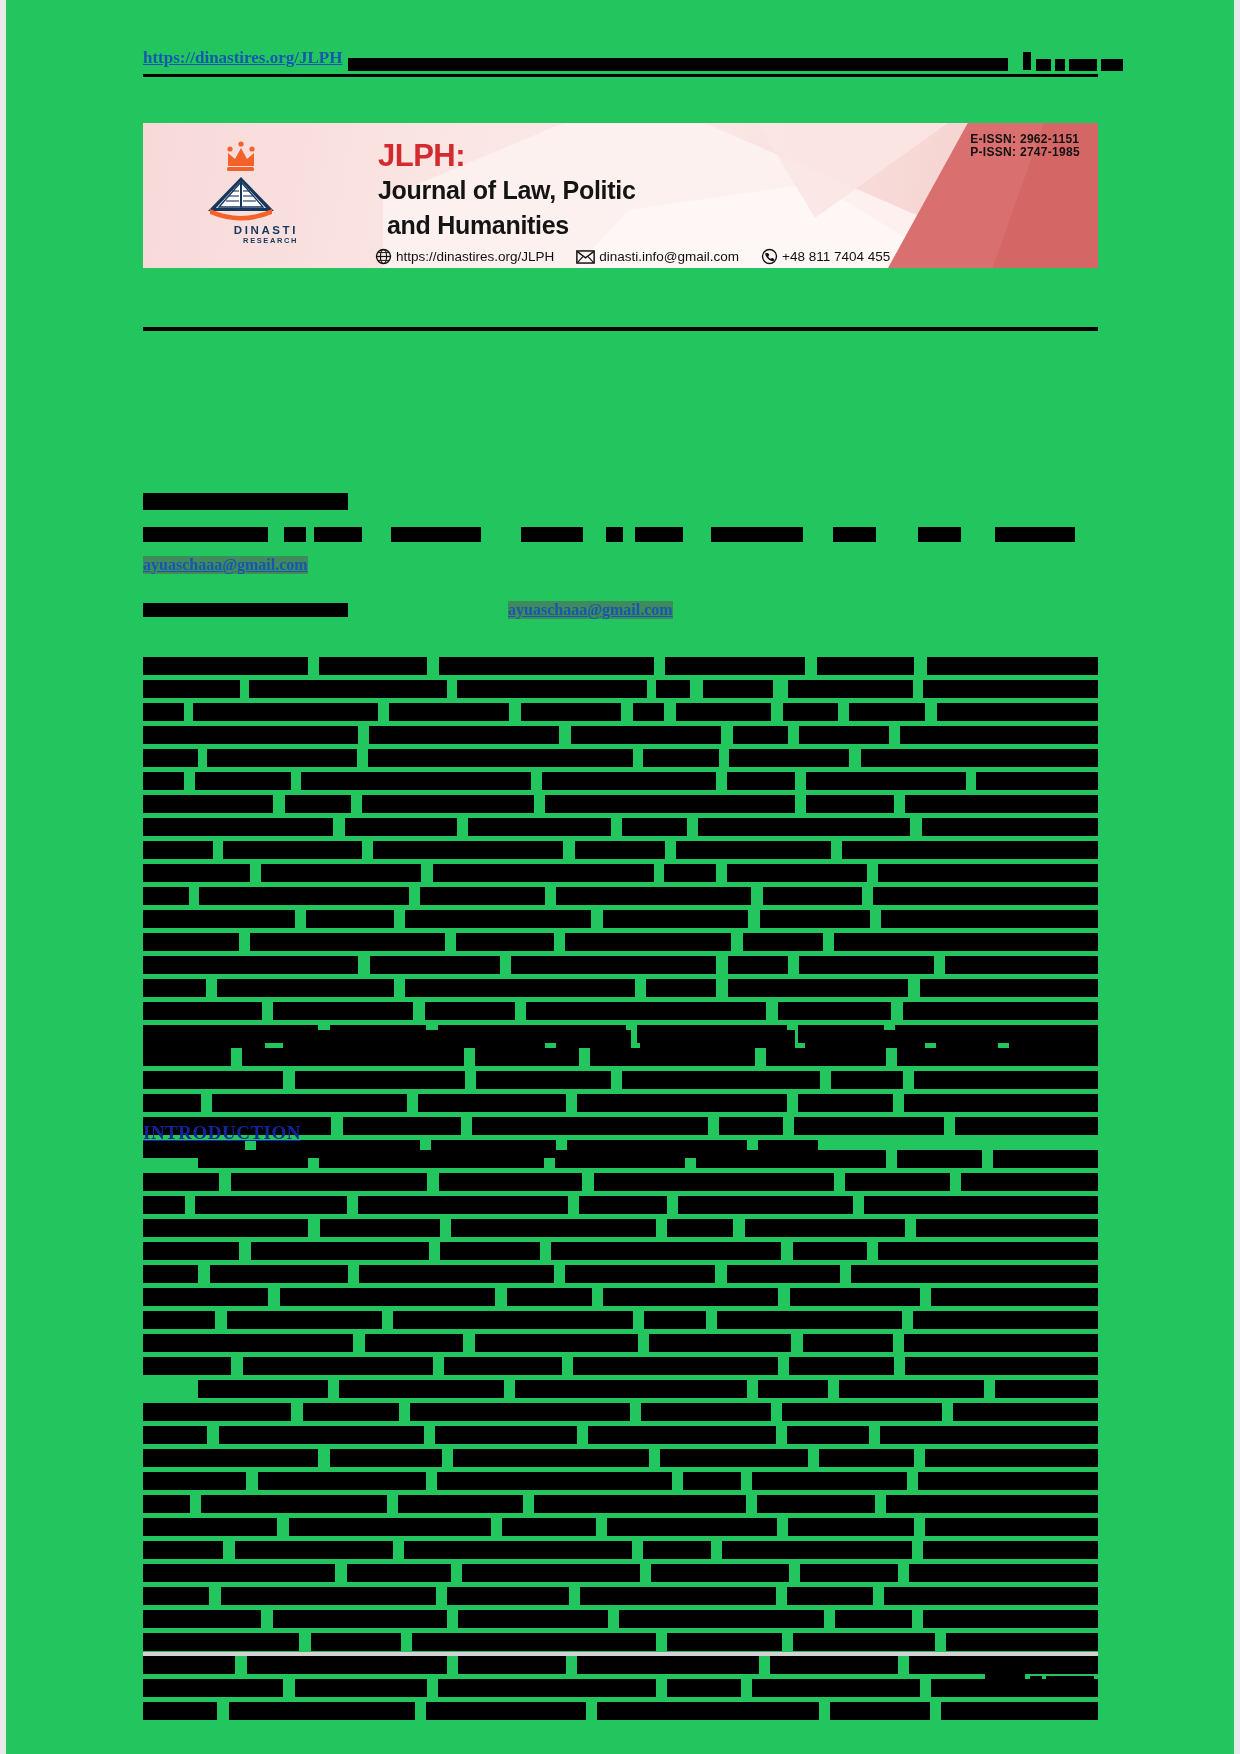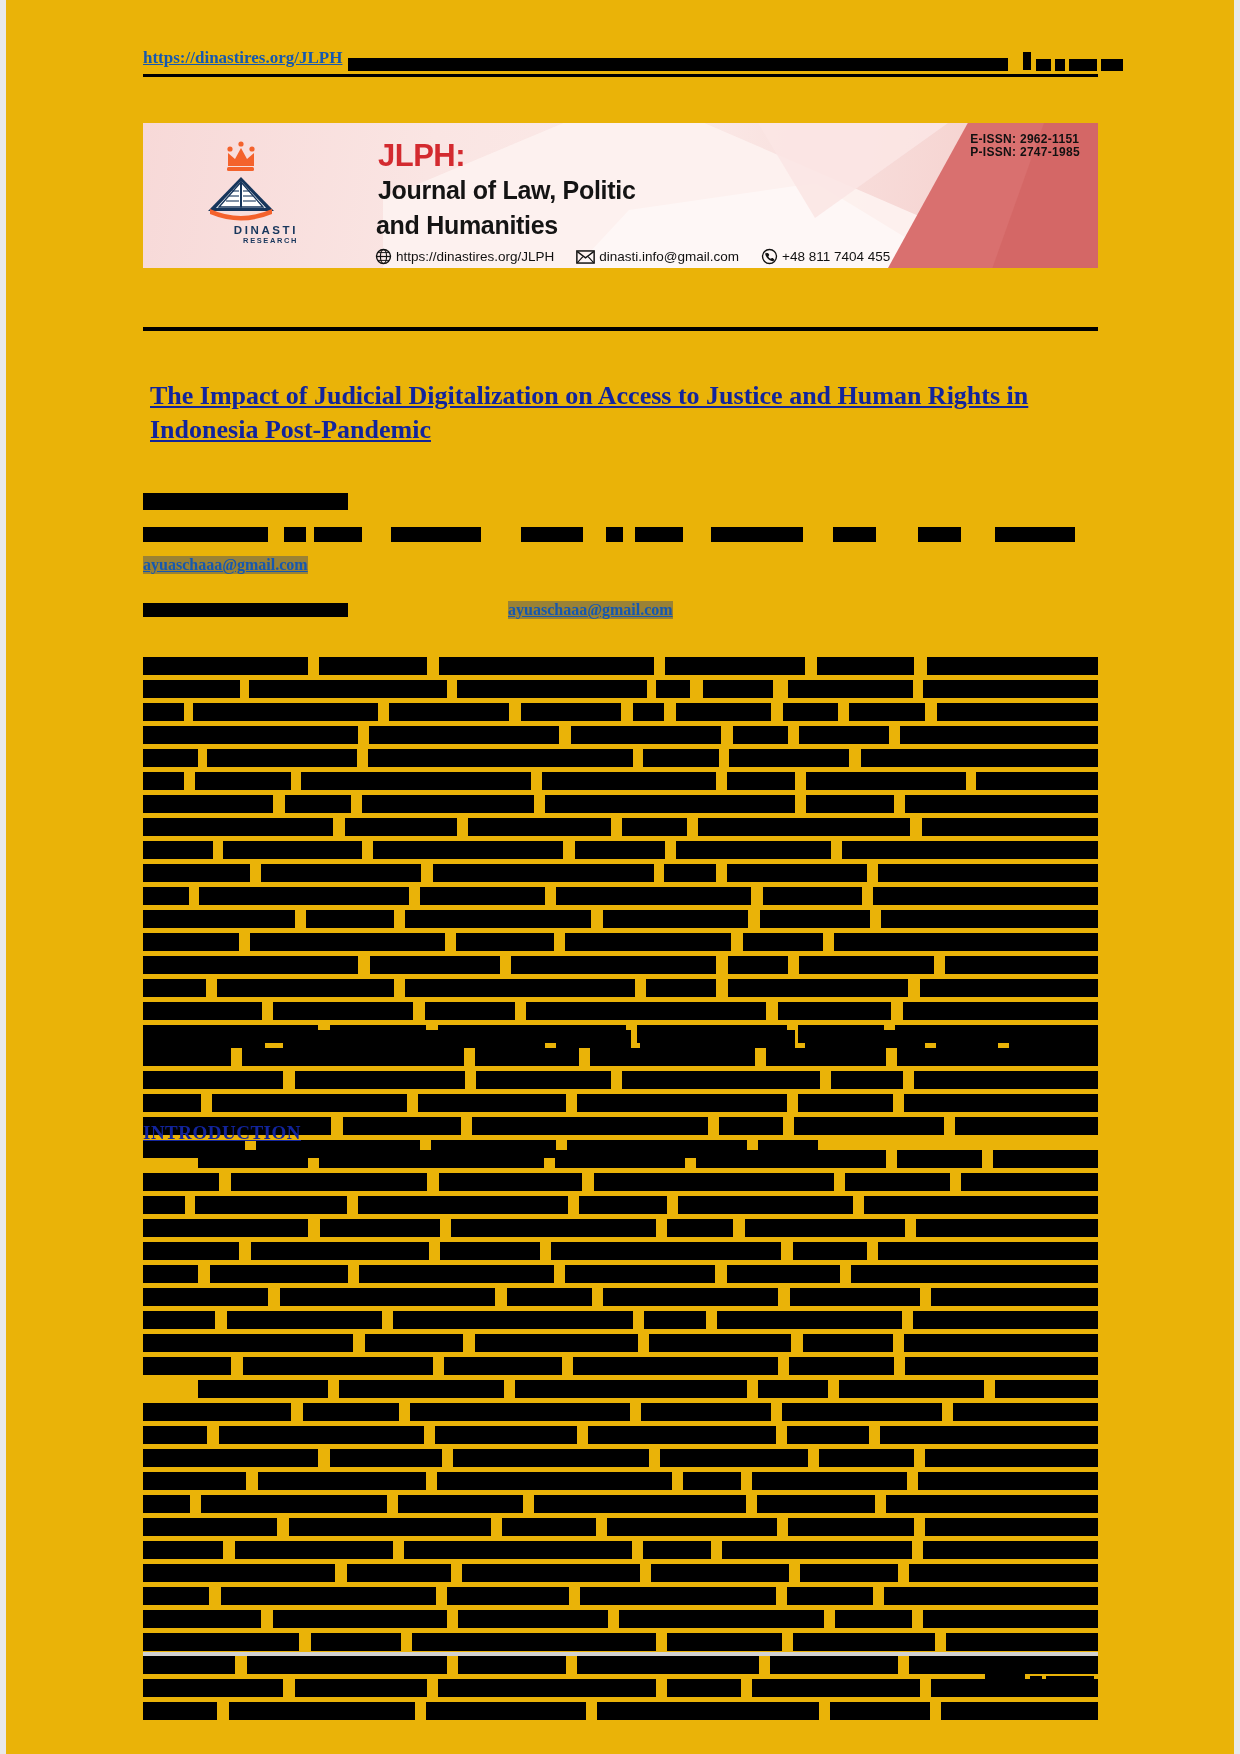--- a/index.html
+++ b/index.html
@@ -5,21 +5,21 @@
   html,body{margin:0;padding:0;}
   body{
     width:1240px;height:1754px;
     background:#ffffff;
     font-family:"Liberation Serif", serif;
     position:relative;
     overflow:hidden;
   }
   .page{
     position:absolute;inset:0;
-    background:#eab308;
+    background:#22c55e;
   }
   
   .running-header{
     position:absolute;left:143px;top:48px;width:955px;height:26px;
   }
   .rh-link{
     position:absolute;left:0;top:0;
     font-family:"Liberation Serif", serif;
     font-size:17px;font-weight:bold;color:#1558b0;
     text-decoration:underline;white-space:nowrap;
@@ -87,21 +87,21 @@
     position:absolute;left:235px;top:15px;
     font-family:"Liberation Sans", sans-serif;
     font-size:31px;font-weight:800;color:#d32a2f;letter-spacing:-0.5px;
   }
   .jtitle1{
     position:absolute;left:235px;top:53px;
     font-family:"Liberation Sans", sans-serif;
     font-size:25px;font-weight:700;color:#141414;letter-spacing:-0.3px;
   }
   .jtitle2{
-    position:absolute;left:233px;top:88px;
+    position:absolute;left:244px;top:88px;
     font-family:"Liberation Sans", sans-serif;
     font-size:25px;font-weight:700;color:#141414;letter-spacing:-0.3px;
   }
   .contact-row{
     position:absolute;left:232px;top:125px;
     display:flex;align-items:center;gap:22px;
     font-family:"Liberation Sans", sans-serif;
     font-size:13.5px;color:#111;white-space:nowrap;
   }
   .contact-item{display:flex;align-items:center;gap:4px;}
@@ -269,21 +269,20 @@
     </div>
 
     <div class="issn">
       <div>E-ISSN: 2962-1151</div>
       <div>P-ISSN: 2747-1985</div>
     </div>
   </div>
 
   <div class="rule-2"></div>
 
-  <h1 class="art-title">The Impact of Judicial Digitalization on Access to Justice and Human Rights in Indonesia Post-Pandemic</h1>
 
   <div class="auth-label"></div>
   <div class="auth-line">
     <span class="blk" style="left:0;top:0;width:125px;height:15px;"></span>
     <span class="blk" style="left:141px;top:0;width:22px;height:15px;"></span>
     <span class="blk" style="left:171px;top:0;width:48px;height:15px;"></span>
     <span class="blk" style="left:248px;top:0;width:90px;height:15px;"></span>
     <span class="blk" style="left:378px;top:0;width:62px;height:15px;"></span>
     <span class="blk" style="left:463px;top:0;width:17px;height:15px;"></span>
     <span class="blk" style="left:492px;top:0;width:48px;height:15px;"></span>

